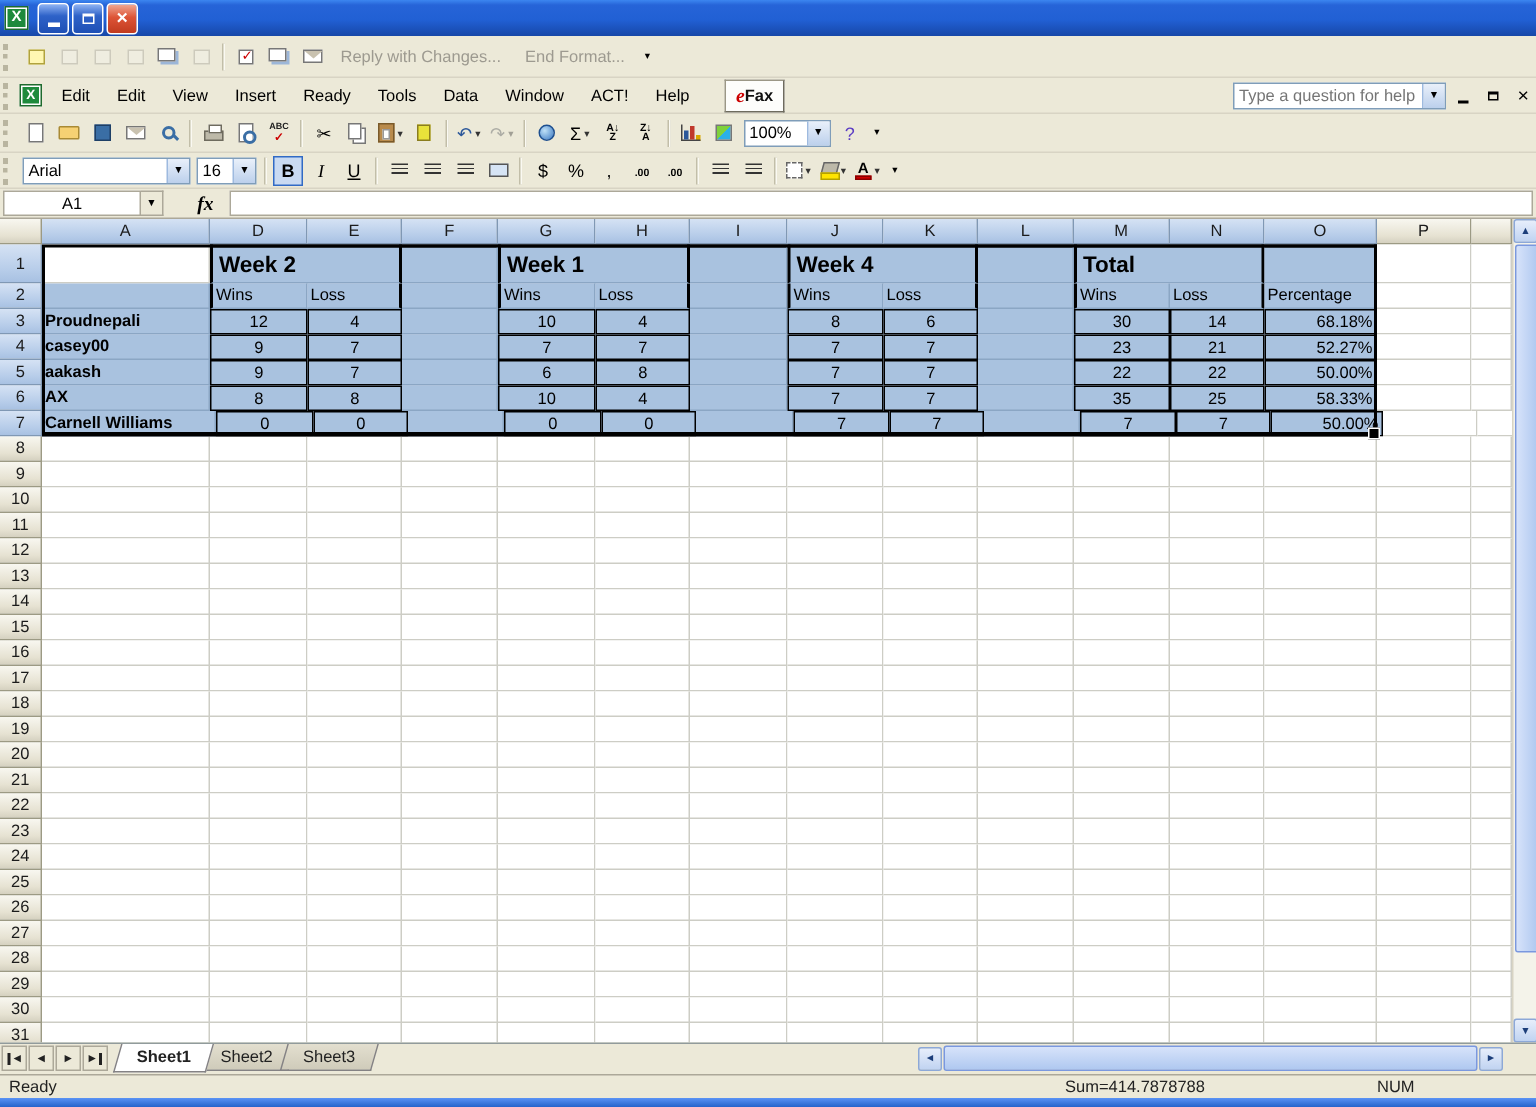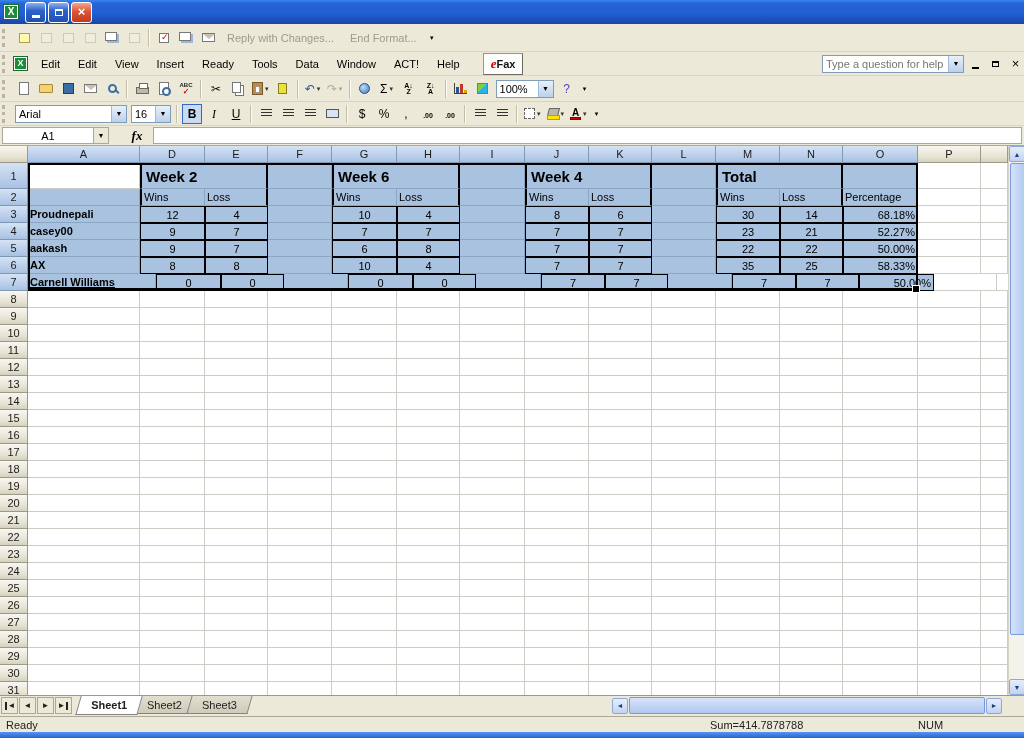--- a/index.html
+++ b/index.html
@@ -451,21 +451,21 @@
         <div class="ch chsel" style="width: 63px;">N</div>
         <div class="ch chsel" style="width: 75px;">O</div>
         <div class="ch" style="width: 63px;">P</div>
         <div class="ch" style="width: 27px;"></div>
       </div>
       <div class="row" style="height: 26px;">
         <div class="rh rhsel">1</div>
         <div class="cell active" style="width: 112px;"></div>
         <div class="cell sel hdr1 bl2 bt2 br2" style="width: 128px;">Week 2</div>
         <div class="cell sel bt2" style="width: 64px;"></div>
-        <div class="cell sel hdr1 bl2 bt2 br2" style="width: 128px;">Week 6</div>
+        <div class="cell sel hdr1 bl2 bt2 br2" style="width: 128px;">Week 1</div>
         <div class="cell sel bt2" style="width: 65px;"></div>
         <div class="cell sel hdr1 bl2 bt2 br2" style="width: 127px;">Week 4</div>
         <div class="cell sel bt2" style="width: 64px;"></div>
         <div class="cell sel hdr1 bl2 bt2 br2" style="width: 127px;">Total</div>
         <div class="cell sel bt2 br2" style="width: 75px;"></div>
         <div class="cell" style="width: 63px;"></div>
         <div class="cell" style="width: 27px;"></div>
       </div>
       <div class="row" style="height: 17px;">
         <div class="rh rhsel">2</div>
@@ -552,21 +552,21 @@
         <div class="cell sel num b" style="width: 63px;">7</div>
         <div class="cell sel" style="width: 64px;"></div>
         <div class="cell sel num b" style="width: 64px;">35</div>
         <div class="cell sel num b" style="width: 63px;">25</div>
         <div class="cell sel pct b" style="width: 75px;">58.33%</div>
         <div class="cell" style="width: 63px;"></div>
         <div class="cell" style="width: 27px;"></div>
       </div>
       <div class="row" style="height: 17px;">
         <div class="rh rhsel">7</div>
-        <div class="cell sel pname" style="width: 128px; text-decoration: underline;">Carnell Williams</div>
+        <div class="cell sel pname" style="width: 116px;">Carnell Williams</div>
         <div class="cell sel num b" style="width: 65px;">0</div>
         <div class="cell sel num b" style="width: 63px;">0</div>
         <div class="cell sel" style="width: 64px;"></div>
         <div class="cell sel num b" style="width: 65px;">0</div>
         <div class="cell sel num b" style="width: 63px;">0</div>
         <div class="cell sel" style="width: 65px;"></div>
         <div class="cell sel num b" style="width: 64px;">7</div>
         <div class="cell sel num b" style="width: 63px;">7</div>
         <div class="cell sel" style="width: 64px;"></div>
         <div class="cell sel num b" style="width: 64px;">7</div>

